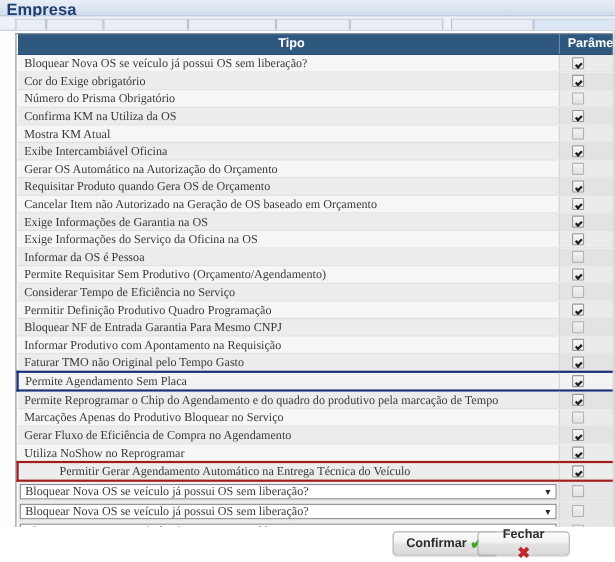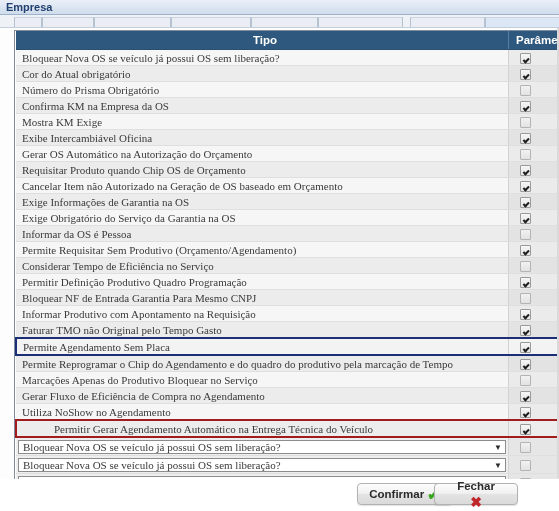--- a/index.html
+++ b/index.html
@@ -15,21 +15,21 @@
 
   
   .titlebar{
     position:absolute;left:0;top:0;width:559px;height:15px;
     background:linear-gradient(to bottom,#e9eff7 0%,#dbe5f1 55%,#cfdcec 100%);
     border-bottom:1px solid #9db3cc;
     box-sizing:border-box;
   }
   .titlebar .tl{
     position:absolute;left:6px;top:1px;
-    font-weight:bold;font-size:11px;color:#1f3f6e;
+    font-weight:bold;font-size:15px;color:#1f3f6e;
     letter-spacing:0px;
   }
 
   
   .topstrip{
     position:absolute;left:0;top:15px;width:559px;height:13px;
     background:#eef2f7;
     border-bottom:1px solid #c4cedb;
     box-sizing:border-box;
     overflow:hidden;
@@ -208,57 +208,57 @@
           <th class="col-tipo">Tipo</th>
           <th class="col-par">Parâmetro</th>
         </tr>
       </thead>
       <tbody id="grid-body">
           <tr class="odd">
             <td class="tipo">Bloquear Nova OS se veículo já possui OS sem liberação?</td>
             <td class="cb"><span class="inner"><span class="chk on"></span></span></td>
           </tr>
           <tr class="alt">
-            <td class="tipo">Cor do Atual obrigatório</td>
+            <td class="tipo">Cor do Exige obrigatório</td>
             <td class="cb"><span class="inner"><span class="chk on"></span></span></td>
           </tr>
           <tr class="odd">
             <td class="tipo">Número do Prisma Obrigatório</td>
             <td class="cb"><span class="inner"><span class="chk off"></span></span></td>
           </tr>
           <tr class="alt">
-            <td class="tipo">Confirma KM na Empresa da OS</td>
-            <td class="cb"><span class="inner"><span class="chk on"></span></span></td>
-          </tr>
-          <tr class="odd">
-            <td class="tipo">Mostra KM Exige</td>
+            <td class="tipo">Confirma KM na Utiliza da OS</td>
+            <td class="cb"><span class="inner"><span class="chk on"></span></span></td>
+          </tr>
+          <tr class="odd">
+            <td class="tipo">Mostra KM Atual</td>
             <td class="cb"><span class="inner"><span class="chk off"></span></span></td>
           </tr>
           <tr class="alt">
             <td class="tipo">Exibe Intercambiável Oficina</td>
             <td class="cb"><span class="inner"><span class="chk on"></span></span></td>
           </tr>
           <tr class="odd">
             <td class="tipo">Gerar OS Automático na Autorização do Orçamento</td>
             <td class="cb"><span class="inner"><span class="chk off"></span></span></td>
           </tr>
           <tr class="alt">
-            <td class="tipo">Requisitar Produto quando Chip OS de Orçamento</td>
+            <td class="tipo">Requisitar Produto quando Gera OS de Orçamento</td>
             <td class="cb"><span class="inner"><span class="chk on"></span></span></td>
           </tr>
           <tr class="odd">
             <td class="tipo">Cancelar Item não Autorizado na Geração de OS baseado em Orçamento</td>
             <td class="cb"><span class="inner"><span class="chk on"></span></span></td>
           </tr>
           <tr class="alt">
             <td class="tipo">Exige Informações de Garantia na OS</td>
             <td class="cb"><span class="inner"><span class="chk on"></span></span></td>
           </tr>
           <tr class="odd">
-            <td class="tipo">Exige Obrigatório do Serviço da Garantia na OS</td>
+            <td class="tipo">Exige Informações do Serviço da Oficina na OS</td>
             <td class="cb"><span class="inner"><span class="chk on"></span></span></td>
           </tr>
           <tr class="alt">
             <td class="tipo">Informar da OS é Pessoa</td>
             <td class="cb"><span class="inner"><span class="chk off"></span></span></td>
           </tr>
           <tr class="odd">
             <td class="tipo">Permite Requisitar Sem Produtivo (Orçamento/Agendamento)</td>
             <td class="cb"><span class="inner"><span class="chk on"></span></span></td>
           </tr>
@@ -292,21 +292,21 @@
           </tr>
           <tr class="odd">
             <td class="tipo">Marcações Apenas do Produtivo Bloquear no Serviço</td>
             <td class="cb"><span class="inner"><span class="chk off"></span></span></td>
           </tr>
           <tr class="alt">
             <td class="tipo">Gerar Fluxo de Eficiência de Compra no Agendamento</td>
             <td class="cb"><span class="inner"><span class="chk on"></span></span></td>
           </tr>
           <tr class="odd">
-            <td class="tipo">Utiliza NoShow no Agendamento</td>
+            <td class="tipo">Utiliza NoShow no Reprogramar</td>
             <td class="cb"><span class="inner"><span class="chk on"></span></span></td>
           </tr>
           <tr class="alt hi-red">
             <td class="tipo">Permitir Gerar Agendamento Automático na Entrega Técnica do Veículo</td>
             <td class="cb"><span class="inner"><span class="chk on"></span></span></td>
           </tr>
           <tr class="ddrow">
             <td class="tipo">
               <span class="dd">
                 <span class="dtx">Bloquear Nova OS se veículo já possui OS sem liberação?</span>

